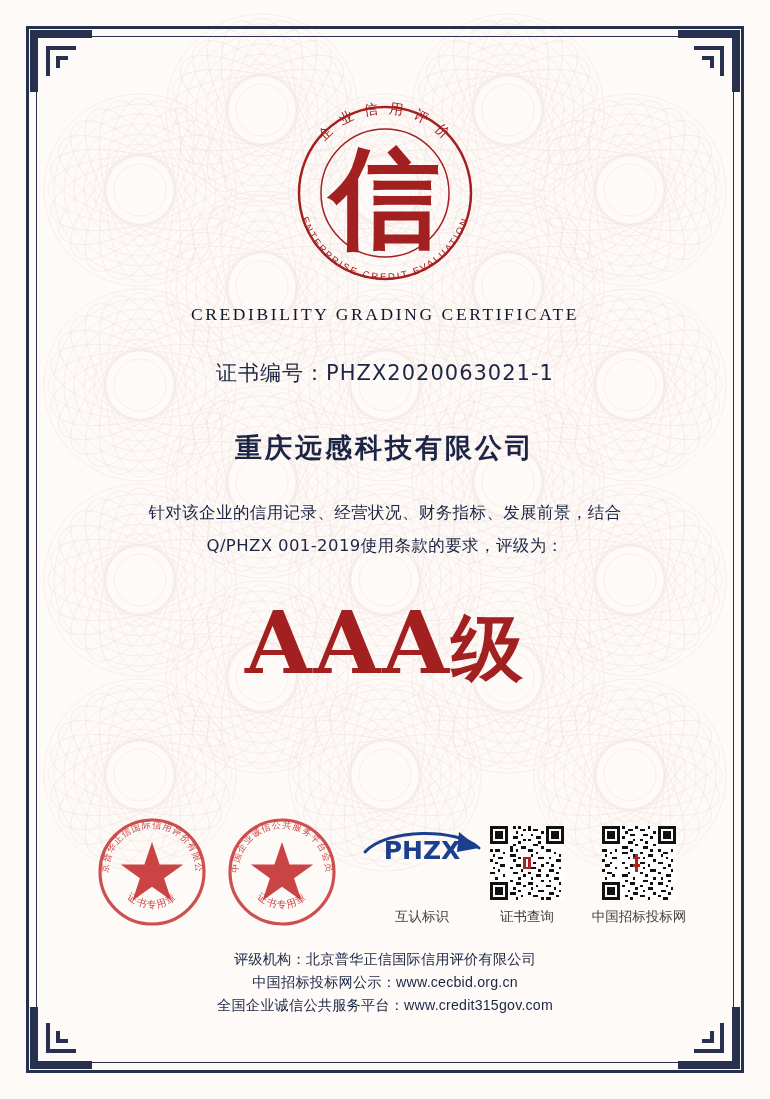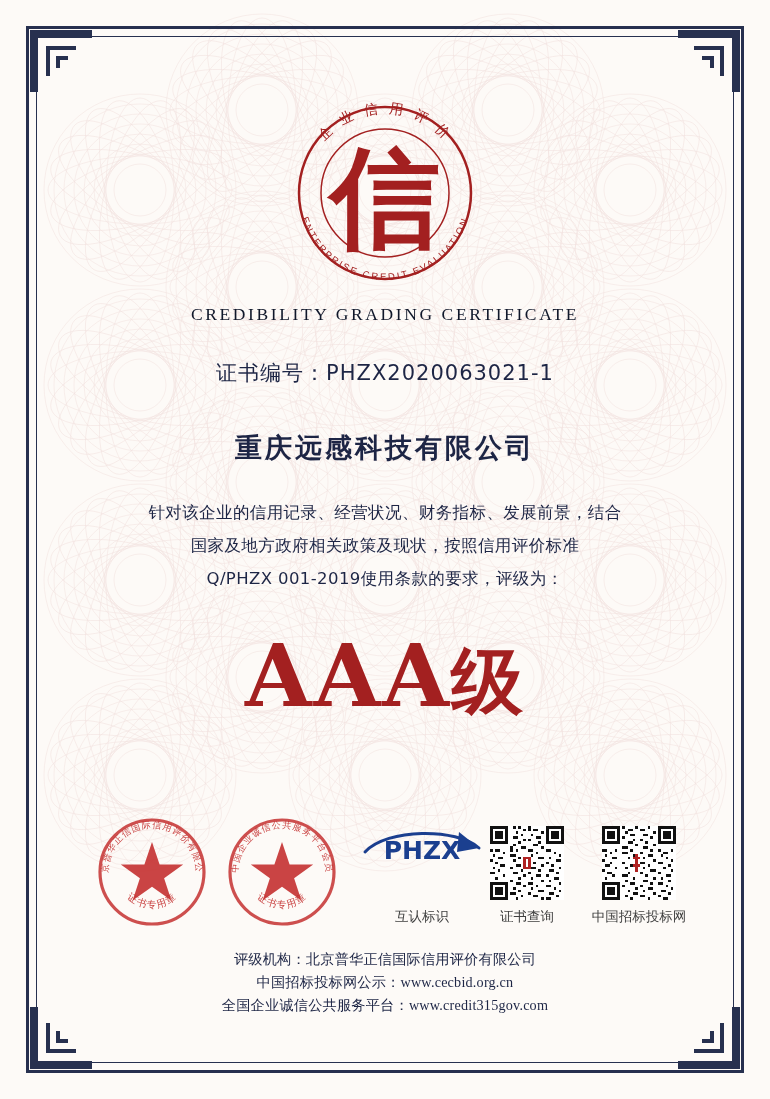--- a/index.html
+++ b/index.html
@@ -177,21 +177,21 @@
   }
   .cap1{left:295px;width:110px;}
   .cap2{left:400px;width:110px;}
   .cap3{left:495px;width:144px;}
 
   
   .footer{
     position:absolute;
     left:0;right:0;top:948px;
     text-align:center;
-    font-family:Liberation Serif, serif;
+    font-family:Liberation Sans, sans-serif;
     font-size:14.2px;
     line-height:23px;
     color:#1d2545;
   }
   .footer div{letter-spacing:.2px;}
 </style>
 </head>
 <body>
 
 <div class="certificate">
@@ -309,21 +309,20 @@
       <text x="115" y="158" text-anchor="middle" font-family="DejaVu Sans, sans-serif" font-size="110" font-weight="bold" fill="#a32020">信</text>
     </svg>
   </div>
 
   <div class="content">
     <div class="title-en">CREDIBILITY GRADING CERTIFICATE</div>
     <div class="cert-no">证书编号：PHZX2020063021-1</div>
     <div class="company">重庆远感科技有限公司</div>
     <div class="statement">
       <div>针对该企业的信用记录、经营状况、财务指标、发展前景，结合</div>
-      <div>国家及地方政府相关政策及现状，按照信用评价标准</div>
       <div>Q/PHZX 001-2019使用条款的要求，评级为：</div>
     </div>
     <div class="grade">
       <span>AAA</span><span class="suffix">级</span>
     </div>
   </div>
 
 
   <div class="seals">
 

